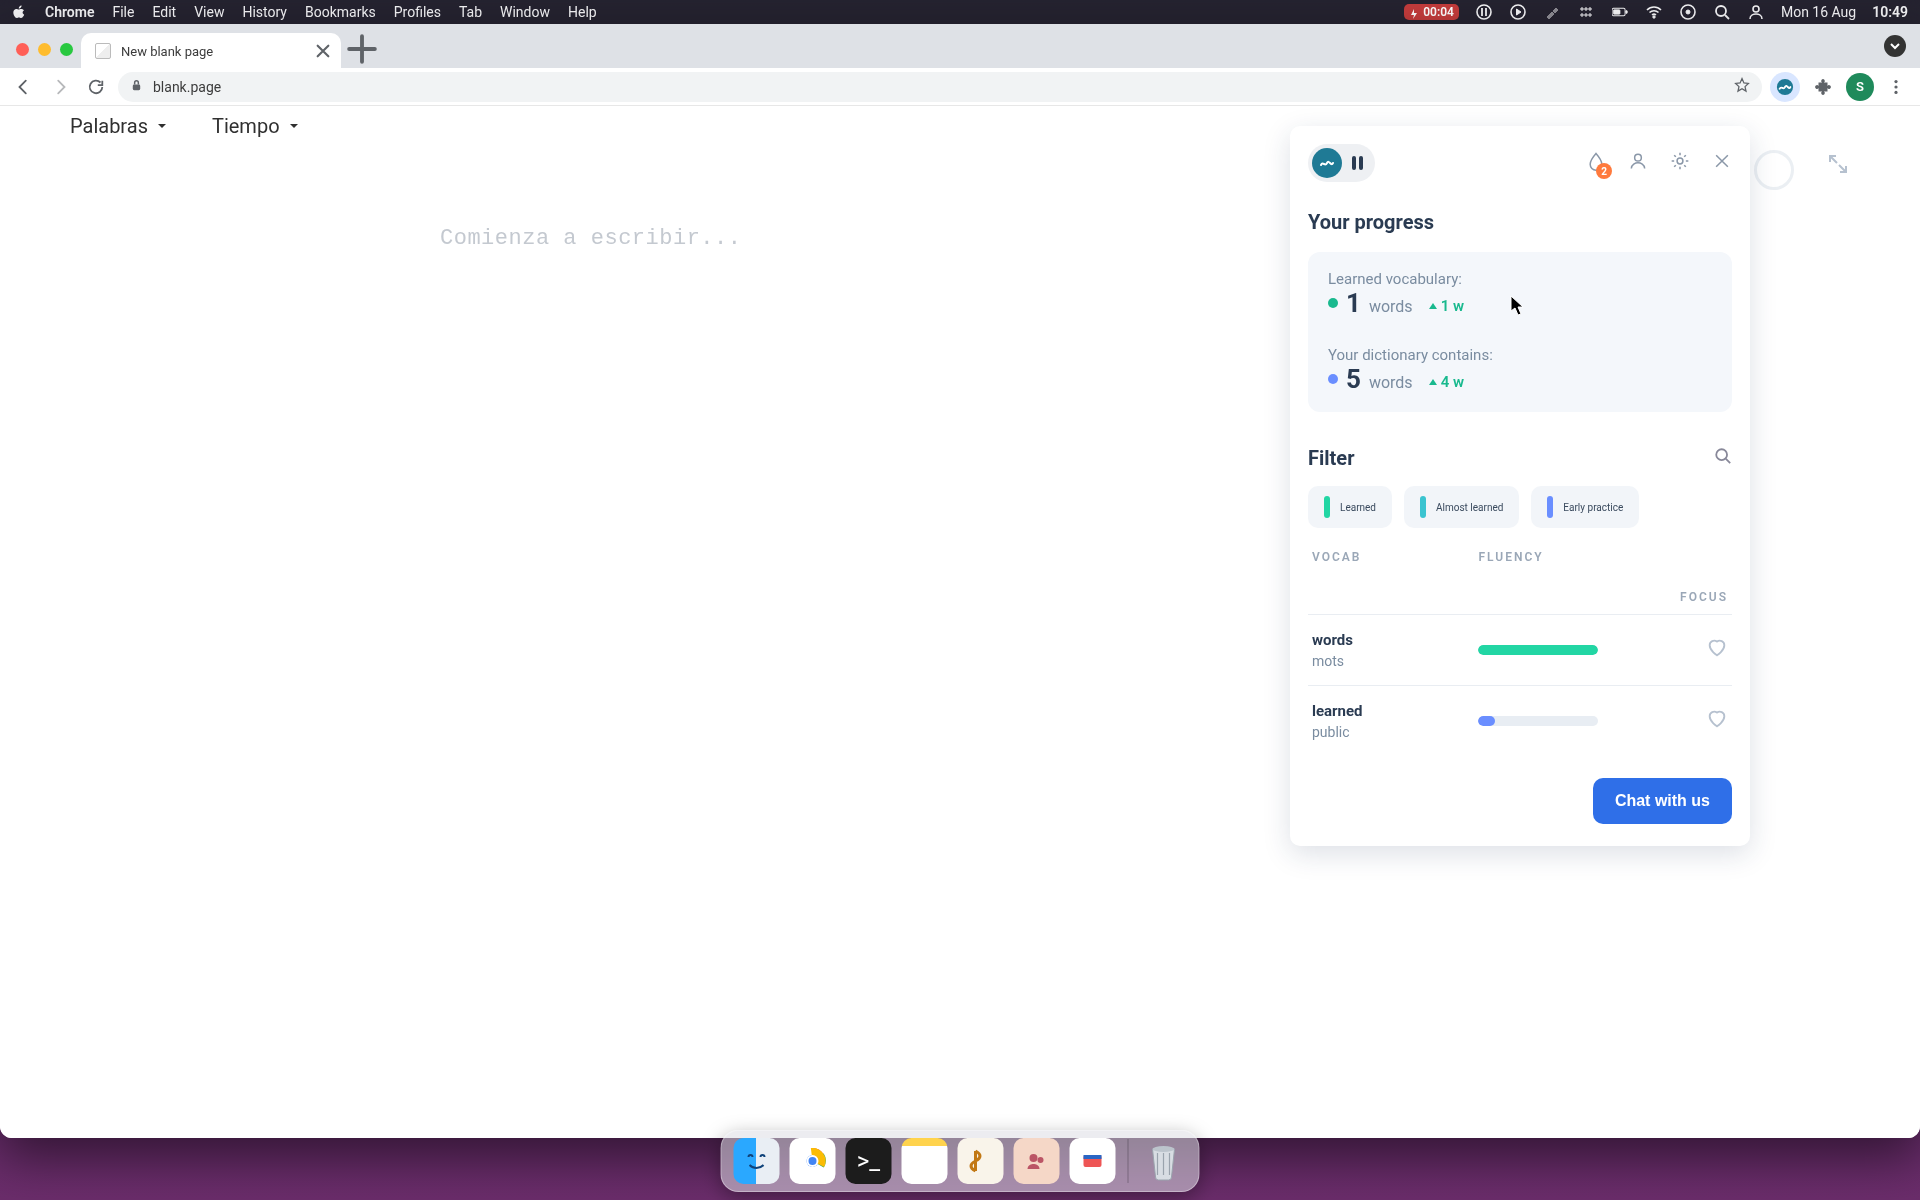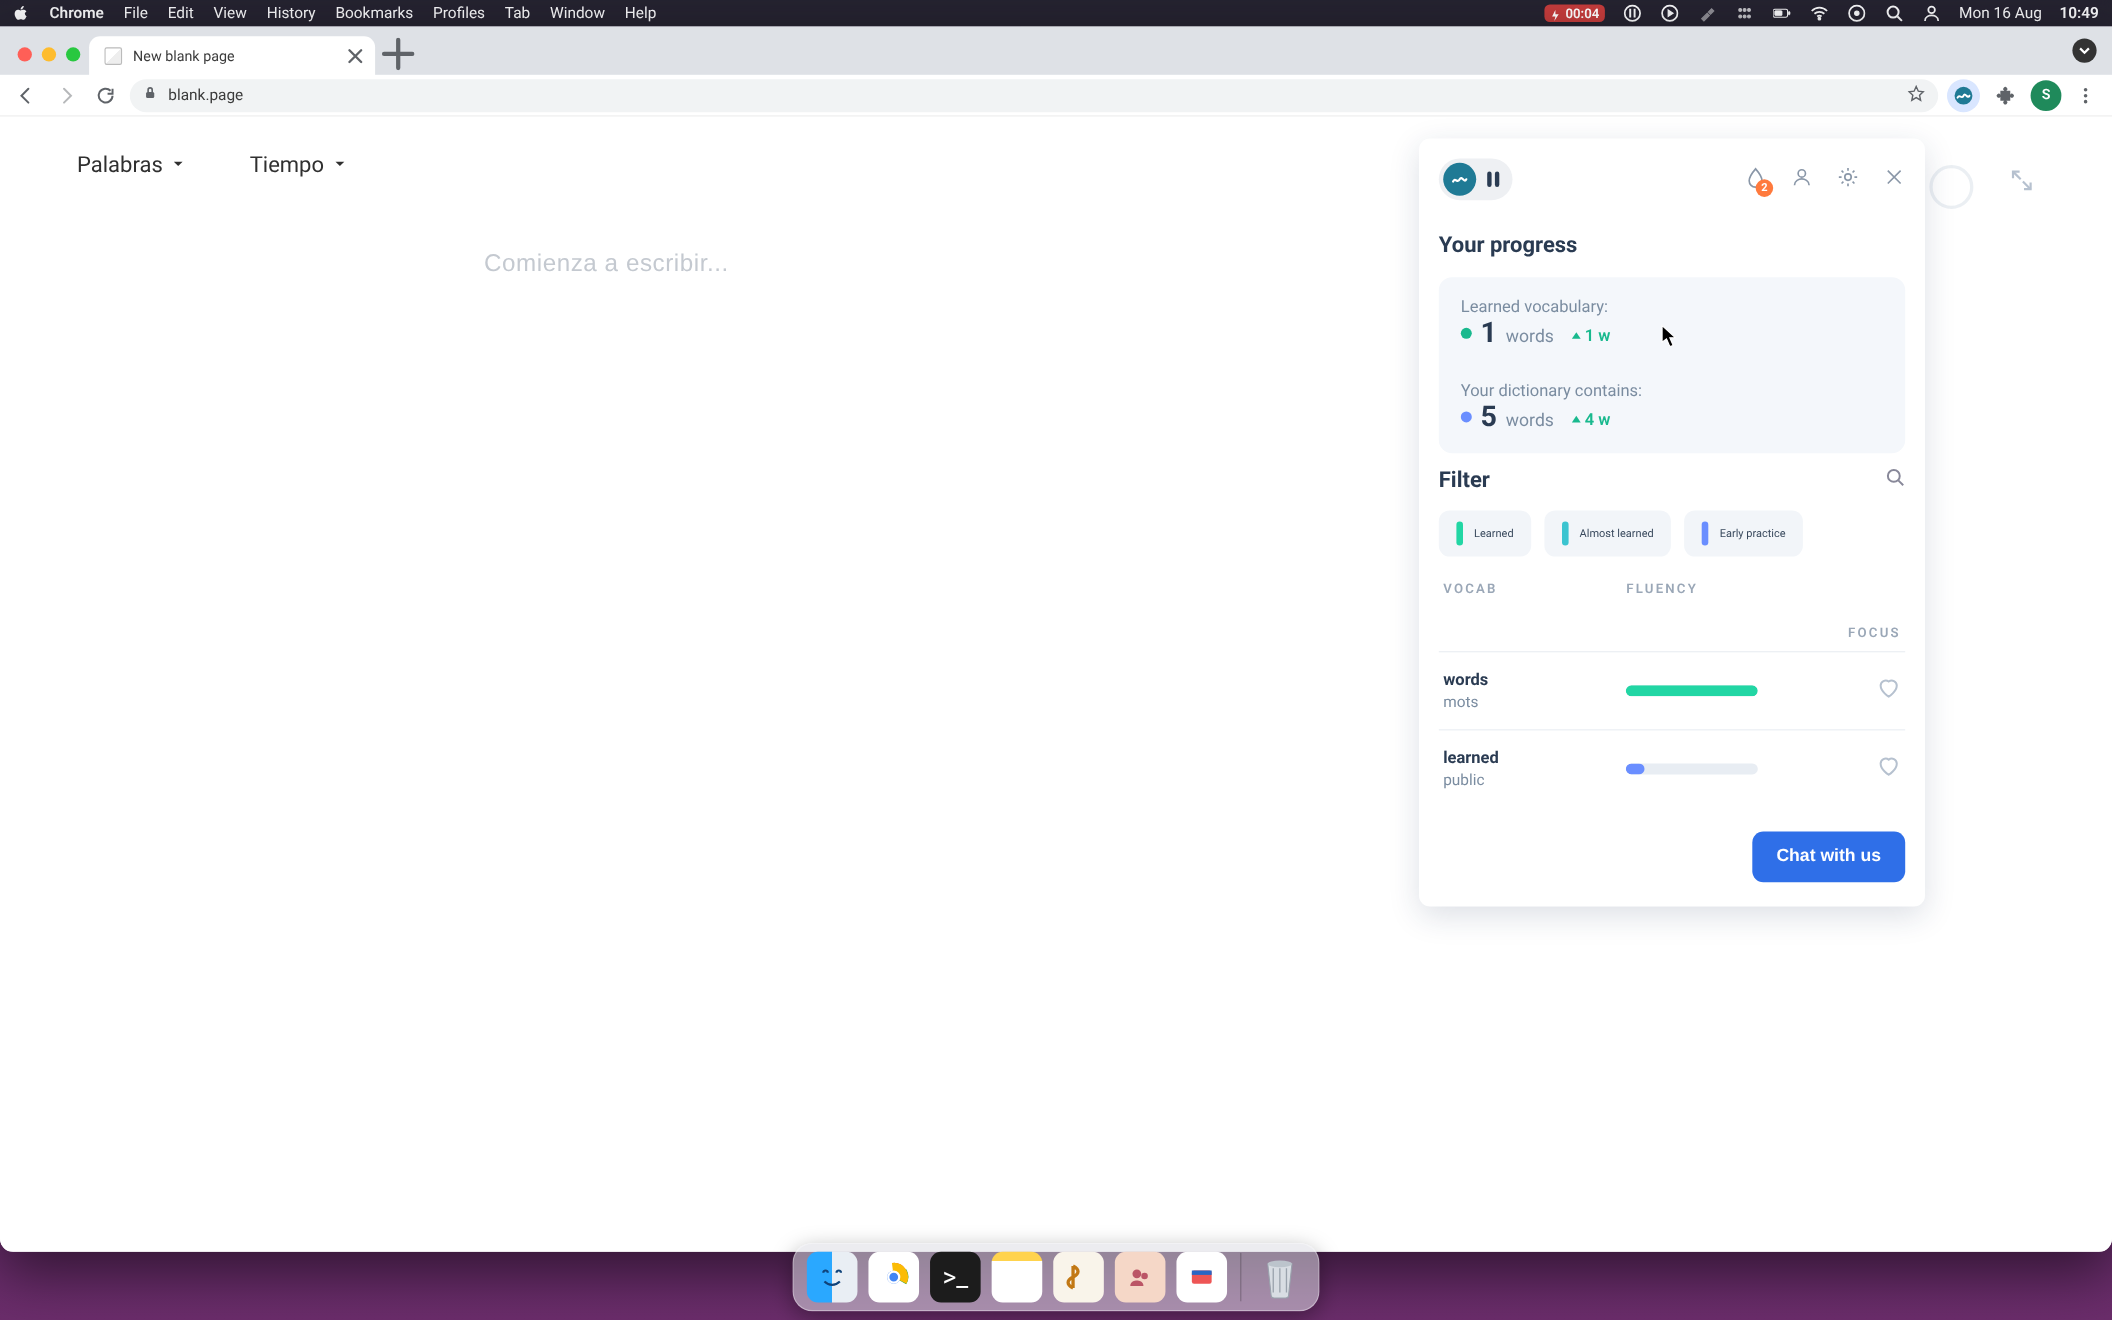--- a/index.html
+++ b/index.html
@@ -54,24 +54,24 @@
   .urlbar .lock svg { width:13px; height:13px; fill:#5f6368; }
   .urlbar .star { margin-left:auto; }
   .urlbar .star svg { width:16px; height:16px; fill:none; stroke:#5f6368; stroke-width:1.6; }
   .ext-icon { width:30px; height:30px; border-radius:50%; display:flex; align-items:center; justify-content:center; }
   .ext-icon.active { background:#d9e6ff; }
   .ext-icon svg { width:18px; height:18px; }
   .profile-circle { width:28px; height:28px; border-radius:50%; background:#1f8a5b; color:#fff; display:flex; align-items:center; justify-content:center; font-size:13px; font-weight:600; }
 
   
   .page { flex:1; background:#fff; position:relative; }
-  .page-header-row { position:absolute; top:31px; left:70px; display:flex; gap:59px; font-size:20px; color:#303030; }
+  .page-header-row { position:absolute; top:8px; left:70px; display:flex; gap:44px; font-size:20px; color:#303030; }
   .dd { display:flex; align-items:center; gap:8px; }
   .dd svg { width:12px; height:12px; }
-  .editor-placeholder { position:absolute; top:120px; left:440px; font-family: Liberation Sans, sans-serif; font-size:22px; color:#c4c9d0; letter-spacing:.5px; }
+  .editor-placeholder { position:absolute; top:120px; left:440px; font-family: Liberation Mono, monospace; font-size:22px; color:#c4c9d0; letter-spacing:.5px; }
 
   
   .ext-panel { position:absolute; top:126px; left:1290px; width:460px; background:#fff; border-radius:10px; box-shadow: var(--shadow); padding:18px 18px 22px 18px; display:flex; flex-direction:column; }
   .ext-header { display:flex; align-items:center; justify-content:space-between; }
   .ext-left { display:flex; align-items:center; gap:10px; }
   .play-toggle { display:flex; align-items:center; background:#eef0f3; border-radius:22px; padding:4px 12px 4px 4px; gap:10px; }
   .play-toggle .circle { width:30px; height:30px; border-radius:50%; background:var(--dark-blue-teal); display:flex; align-items:center; justify-content:center; }
   .play-toggle .circle svg { width:16px; height:16px; fill:#fff; }
   .play-toggle .pause-bars { display:flex; gap:3px; }
   .play-toggle .pause-bars span { width:4px; height:14px; background:#2a3b52; border-radius:2px; }
@@ -84,21 +84,21 @@
   .progress-box { margin-top:18px; background:#f4f7fb; border-radius:12px; padding:18px 20px; display:flex; flex-direction:column; gap:28px; }
   .pb-line1 { color:var(--text-muted); font-size:15px; }
   .pb-line2 { display:flex; align-items:baseline; gap:8px; }
   .dot { width:10px; height:10px; border-radius:50%; align-self:center; }
   .dot.green{ background:var(--green-dark);} .dot.blue{ background:var(--blue-soft);}
   .big-num { font-size:26px; font-weight:700; color:var(--text-dark); }
   .unit { font-size:16px; color:var(--text-muted); }
   .delta { display:inline-flex; align-items:center; gap:2px; color:var(--green-dark); font-weight:600; font-size:15px; margin-left:6px; }
   .delta svg { width:12px; height:12px; fill:var(--green-dark); }
 
-  .filter-row { display:flex; align-items:center; justify-content:space-between; margin-top:12px; }
+  .filter-row { display:flex; align-items:center; justify-content:space-between; margin-top:34px; }
   .filter-row .search svg { width:18px; height:18px; stroke:#889; fill:none; stroke-width:2; }
   .chips { display:flex; gap:12px; margin-top:16px; }
   .chip { display:flex; align-items:center; gap:10px; background:#f2f5f9; border-radius:10px; padding:10px 16px; font-size:10px; color:#3a4a5e; }
   .chip .bar { width:6px; height:22px; border-radius:4px; }
   .chip .bar.g{background:var(--green);} .chip .bar.t{background:var(--teal);} .chip .bar.b{background:var(--blue-soft);}
 
   .table { margin-top:22px; }
   .th-row { display:flex; font-size:12px; letter-spacing:2px; color:#9aa7b7; font-weight:600; padding:0 4px 10px 4px; }
   .th-vocab{ width:40%; } .th-fluency{ width:38%; } .th-focus{ width:22%; text-align:right;margin-top:40px; }
   .trow { display:flex; align-items:center; padding:16px 4px; border-top:1px solid var(--panel-border); }

